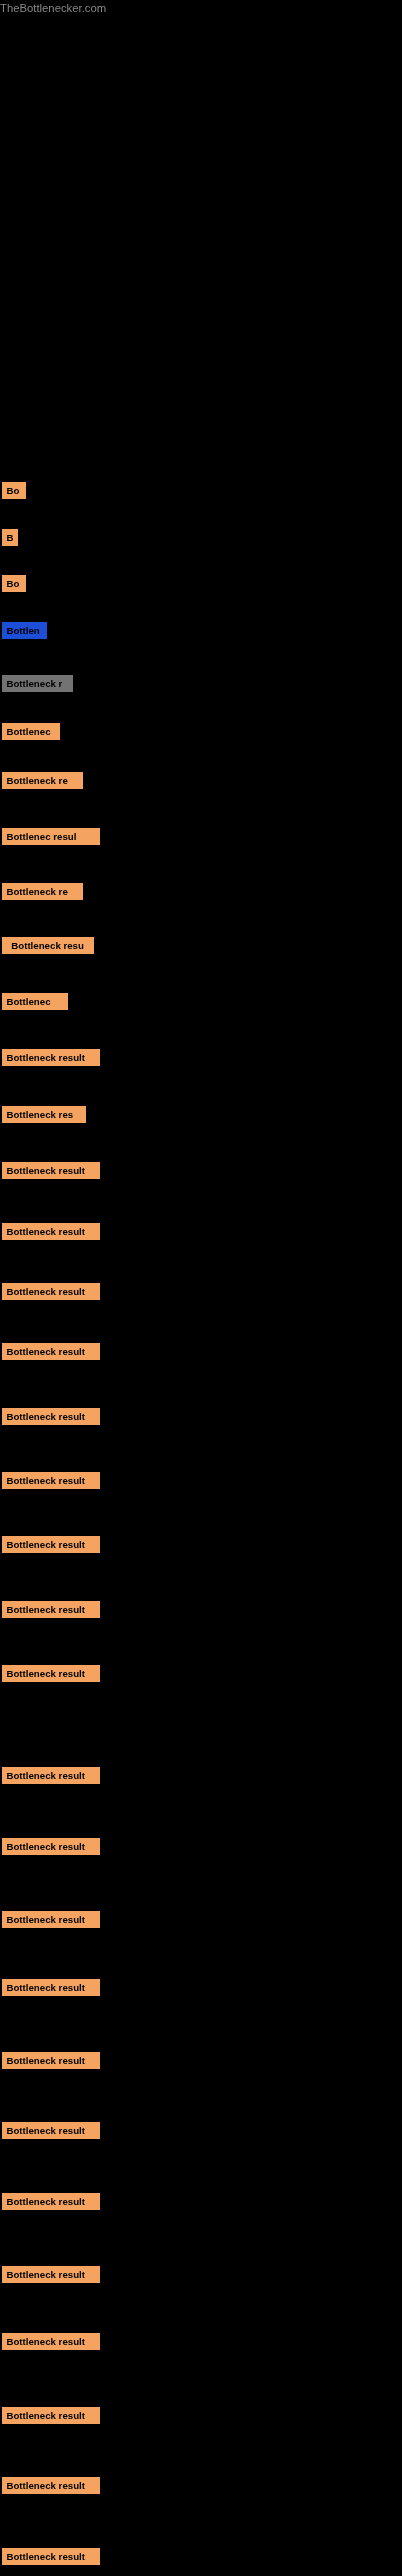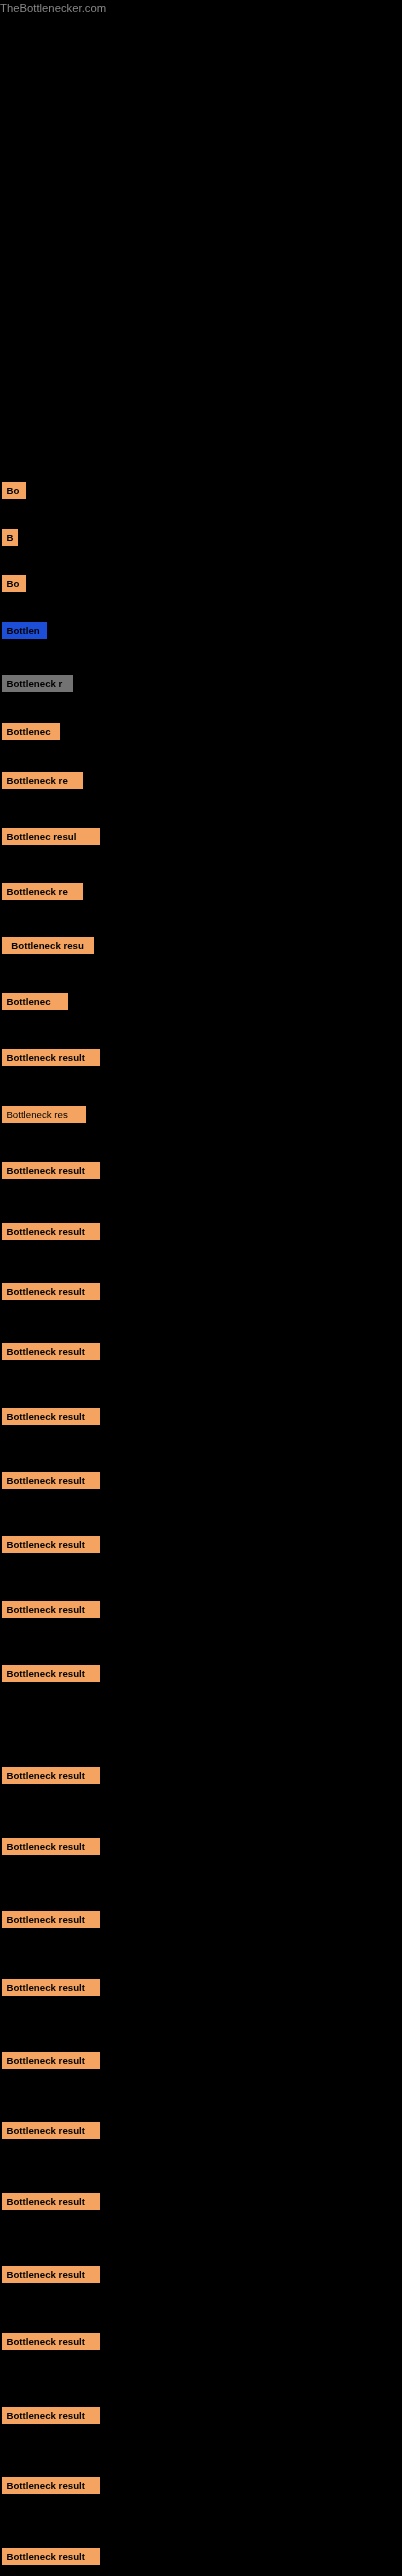--- a/index.html
+++ b/index.html
@@ -33,21 +33,21 @@
     <div style="position: absolute; top: 560px; left: 1.6px;"><span style="background-color: rgb(244, 164, 96); color: rgb(0, 0, 0); font-size: 9.7px; font-weight: bold; padding: 3.2px 4.8px; display: inline-block; white-space: nowrap; min-width: 24px;">Bo</span></div>
     <div style="position: absolute; top: 607px; left: 1.6px;"><span style="background-color: #1d4ed8; color: rgb(0, 0, 0); font-size: 9.7px; font-weight: bold; padding: 3.2px 4.8px; display: inline-block; white-space: nowrap; min-width: 45px;">Bottlen</span></div>
     <div style="position: absolute; top: 660px; left: 1.6px;"><span style="background-color: #737373; color: rgb(0, 0, 0); font-size: 9.7px; font-weight: bold; padding: 3.2px 4.8px; display: inline-block; white-space: nowrap; min-width: 71px;">Bottleneck r</span></div>
     <div style="position: absolute; top: 708px; left: 1.6px;"><span style="background-color: rgb(244, 164, 96); color: rgb(0, 0, 0); font-size: 9.7px; font-weight: bold; padding: 3.2px 4.8px; display: inline-block; white-space: nowrap; min-width: 58px;">Bottlenec</span></div>
     <div style="position: absolute; top: 757px; left: 1.6px;"><span style="background-color: rgb(244, 164, 96); color: rgb(0, 0, 0); font-size: 9.7px; font-weight: bold; padding: 3.2px 4.8px; display: inline-block; white-space: nowrap; min-width: 81px;">Bottleneck re</span></div>
     <div style="position: absolute; top: 813px; left: 1.6px;"><span style="background-color: rgb(244, 164, 96); color: rgb(0, 0, 0); font-size: 9.7px; font-weight: bold; padding: 3.2px 4.8px; display: inline-block; white-space: nowrap; min-width: 98px;">Bottlenec resul</span></div>
     <div style="position: absolute; top: 868px; left: 1.6px;"><span style="background-color: rgb(244, 164, 96); color: rgb(0, 0, 0); font-size: 9.7px; font-weight: bold; padding: 3.2px 4.8px; display: inline-block; white-space: nowrap; min-width: 81px;">Bottleneck re</span></div>
     <div style="position: absolute; top: 922px; left: 1.6px;"><span style="background-color: rgb(244, 164, 96); color: rgb(0, 0, 0); font-size: 9.7px; font-weight: bold; padding: 3.2px 4.8px; display: inline-block; white-space: nowrap; min-width: 92px; text-align: center;">Bottleneck resu</span></div>
     <div style="position: absolute; top: 978px; left: 1.6px;"><span style="background-color: rgb(244, 164, 96); color: rgb(0, 0, 0); font-size: 9.7px; font-weight: bold; padding: 3.2px 4.8px; display: inline-block; white-space: nowrap; min-width: 66px;">Bottlenec</span></div>
     <div style="position: absolute; top: 1034px; left: 1.6px;"><span style="background-color: rgb(244, 164, 96); color: rgb(0, 0, 0); font-size: 9.7px; font-weight: bold; padding: 3.2px 4.8px; display: inline-block; white-space: nowrap; min-width: 98px;">Bottleneck result</span></div>
-    <div style="position: absolute; top: 1091px; left: 1.6px;"><span style="background-color: rgb(244, 164, 96); color: rgb(0, 0, 0); font-size: 9.7px; font-weight: normal; padding: 3.2px 4.8px; display: inline-block; white-space: nowrap; min-width: 84px;">Bottleneck res</span></div>
+    <div style="position: absolute; top: 1091px; left: 1.6px;"><span style="background-color: rgb(244, 164, 96); color: rgb(0, 0, 0); font-size: 9.7px; font-weight: bold; padding: 3.2px 4.8px; display: inline-block; white-space: nowrap; min-width: 84px;">Bottleneck res</span></div>
     <div style="position: absolute; top: 1147px; left: 1.6px;"><span style="background-color: rgb(244, 164, 96); color: rgb(0, 0, 0); font-size: 9.7px; font-weight: bold; padding: 3.2px 4.8px; display: inline-block; white-space: nowrap; min-width: 98px;">Bottleneck result</span></div>
     <div style="position: absolute; top: 1208px; left: 1.6px;"><span style="background-color: rgb(244, 164, 96); color: rgb(0, 0, 0); font-size: 9.7px; font-weight: bold; padding: 3.2px 4.8px; display: inline-block; white-space: nowrap; min-width: 98px;">Bottleneck result</span></div>
     <div style="position: absolute; top: 1268px; left: 1.6px;"><span style="background-color: rgb(244, 164, 96); color: rgb(0, 0, 0); font-size: 9.7px; font-weight: bold; padding: 3.2px 4.8px; display: inline-block; white-space: nowrap; min-width: 98px;">Bottleneck result</span></div>
     <div style="position: absolute; top: 1328px; left: 1.6px;"><span style="background-color: rgb(244, 164, 96); color: rgb(0, 0, 0); font-size: 9.7px; font-weight: bold; padding: 3.2px 4.8px; display: inline-block; white-space: nowrap; min-width: 98px;">Bottleneck result</span></div>
     <div style="position: absolute; top: 1393px; left: 1.6px;"><span style="background-color: rgb(244, 164, 96); color: rgb(0, 0, 0); font-size: 9.7px; font-weight: bold; padding: 3.2px 4.8px; display: inline-block; white-space: nowrap; min-width: 98px;">Bottleneck result</span></div>
     <div style="position: absolute; top: 1457px; left: 1.6px;"><span style="background-color: rgb(244, 164, 96); color: rgb(0, 0, 0); font-size: 9.7px; font-weight: bold; padding: 3.2px 4.8px; display: inline-block; white-space: nowrap; min-width: 98px;">Bottleneck result</span></div>
     <div style="position: absolute; top: 1521px; left: 1.6px;"><span style="background-color: rgb(244, 164, 96); color: rgb(0, 0, 0); font-size: 9.7px; font-weight: bold; padding: 3.2px 4.8px; display: inline-block; white-space: nowrap; min-width: 98px;">Bottleneck result</span></div>
     <div style="position: absolute; top: 1586px; left: 1.6px;"><span style="background-color: rgb(244, 164, 96); color: rgb(0, 0, 0); font-size: 9.7px; font-weight: bold; padding: 3.2px 4.8px; display: inline-block; white-space: nowrap; min-width: 98px;">Bottleneck result</span></div>
     <div style="position: absolute; top: 1650px; left: 1.6px;"><span style="background-color: rgb(244, 164, 96); color: rgb(0, 0, 0); font-size: 9.7px; font-weight: bold; padding: 3.2px 4.8px; display: inline-block; white-space: nowrap; min-width: 98px;">Bottleneck result</span></div>
     <div style="position: absolute; top: 1752px; left: 1.6px;"><span style="background-color: rgb(244, 164, 96); color: rgb(0, 0, 0); font-size: 9.7px; font-weight: bold; padding: 3.2px 4.8px; display: inline-block; white-space: nowrap; min-width: 98px;">Bottleneck result</span></div>

